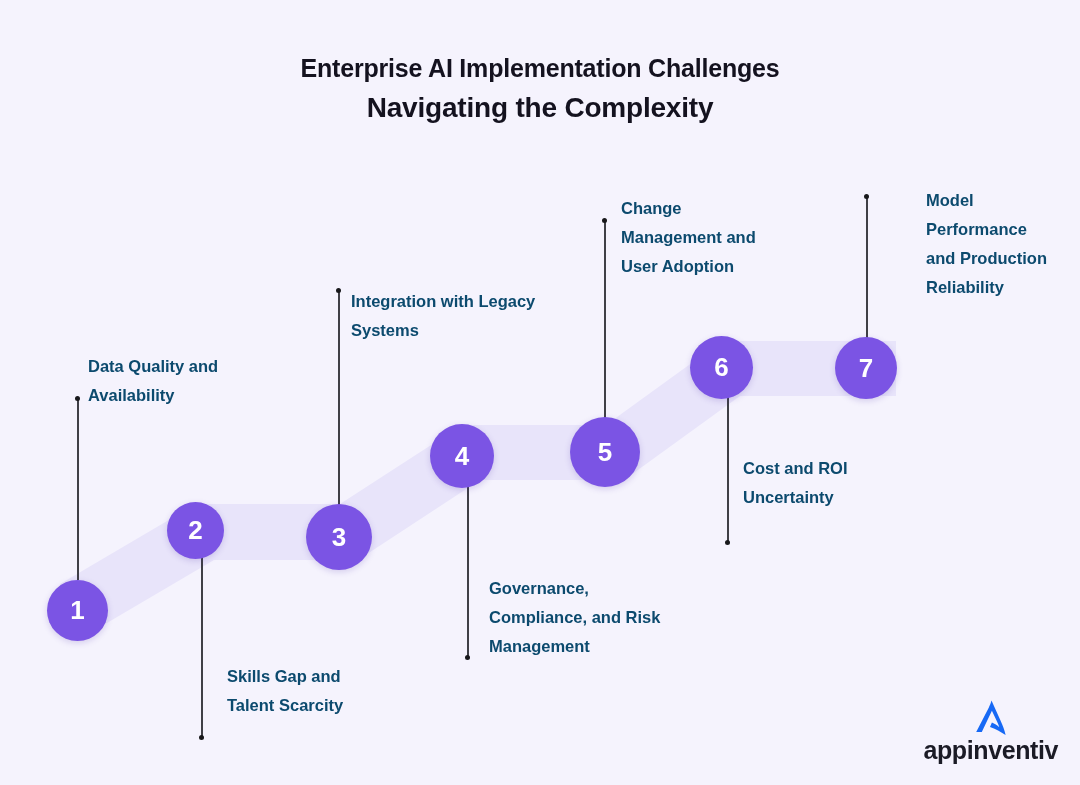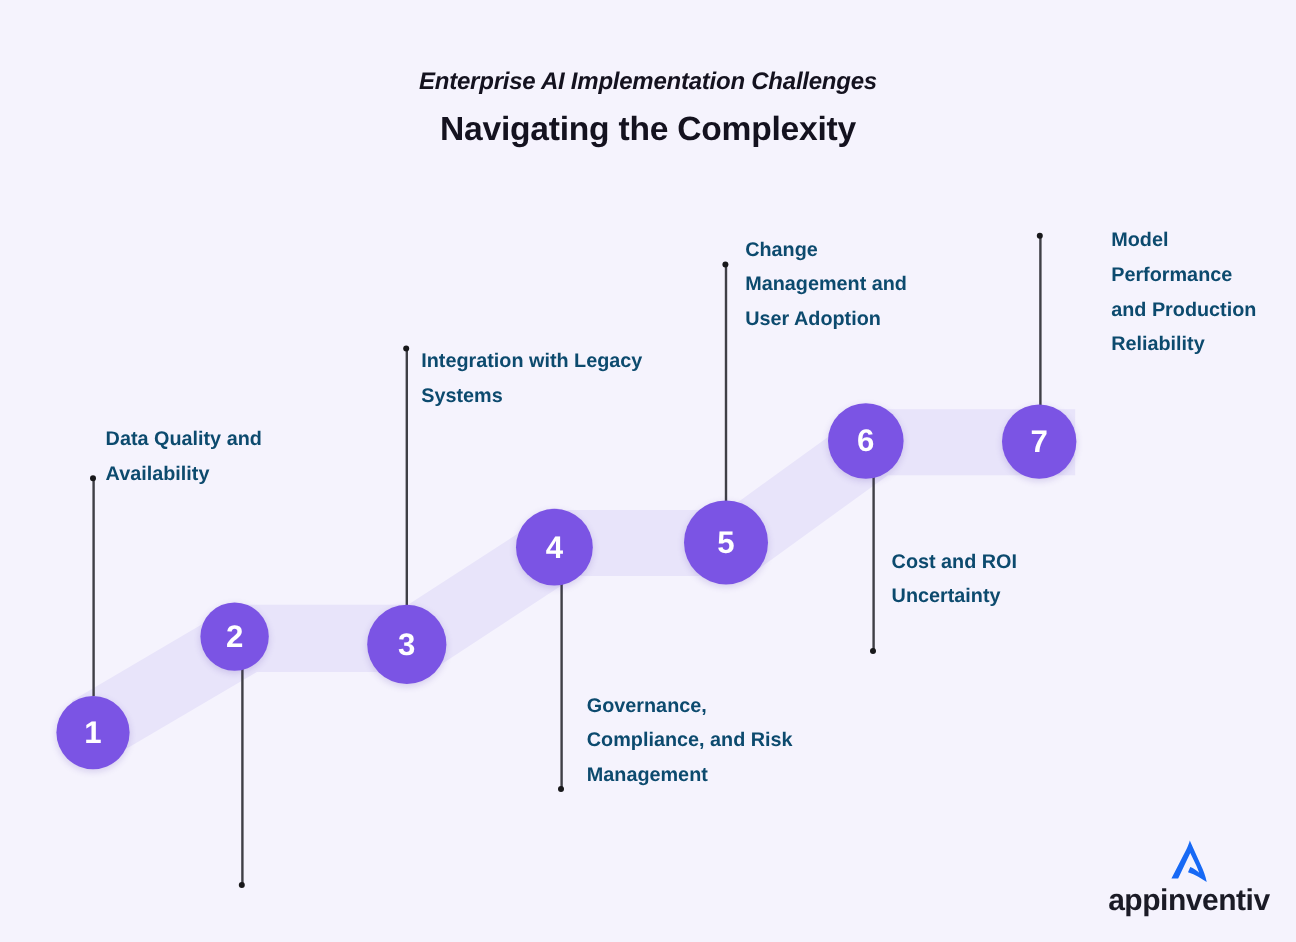--- a/index.html
+++ b/index.html
@@ -27,21 +27,21 @@
     left: 0;
     top: 48px;
     width: 1080px;
     text-align: center;
   }
   .title-line {
     color: #14121f;
     font-weight: bold;
     letter-spacing: -0.2px;
   }
-  .title-line.l1 { font-size: 20px; line-height: 40px; font-style: italic; }
+  .title-line.l1 { font-size: 25px; line-height: 40px; }
   .title-line.l2 { font-size: 28px; line-height: 40px; font-weight: 600; }
 
   
   .ribbon-svg {
     position: absolute;
     left: 0;
     top: 0;
     width: 1080px;
     height: 785px;
     pointer-events: none;
@@ -140,20 +140,22 @@
     " fill="#e8e4fa"></path>
   </svg>
 
   <div class="connector" style="left:77px; top:398px; height:182px;"></div>
   <div class="conn-dot" style="left:75px; top:396px;"></div>
   <div class="label" style="left:88px; top:352px; width:220px;">Data Quality and
 Availability</div>
 
   <div class="connector" style="left:201px; top:546px; height:191px;"></div>
   <div class="conn-dot" style="left:199px; top:735px;"></div>
+  <div class="label" style="left:227px; top:662px; width:230px;">Skills Gap and
+Talent Scarcity</div>
 
   <div class="connector" style="left:338px; top:291px; height:216px;"></div>
   <div class="conn-dot" style="left:336px; top:288px;"></div>
   <div class="label" style="left:351px; top:259px; width:240px;margin-top:28px;">Integration with Legacy
 Systems</div>
 
   <div class="connector" style="left:467px; top:466px; height:191px;"></div>
   <div class="conn-dot" style="left:465px; top:655px;"></div>
   <div class="label" style="left:489px; top:574px; width:230px;">Governance,
 Compliance, and Risk

